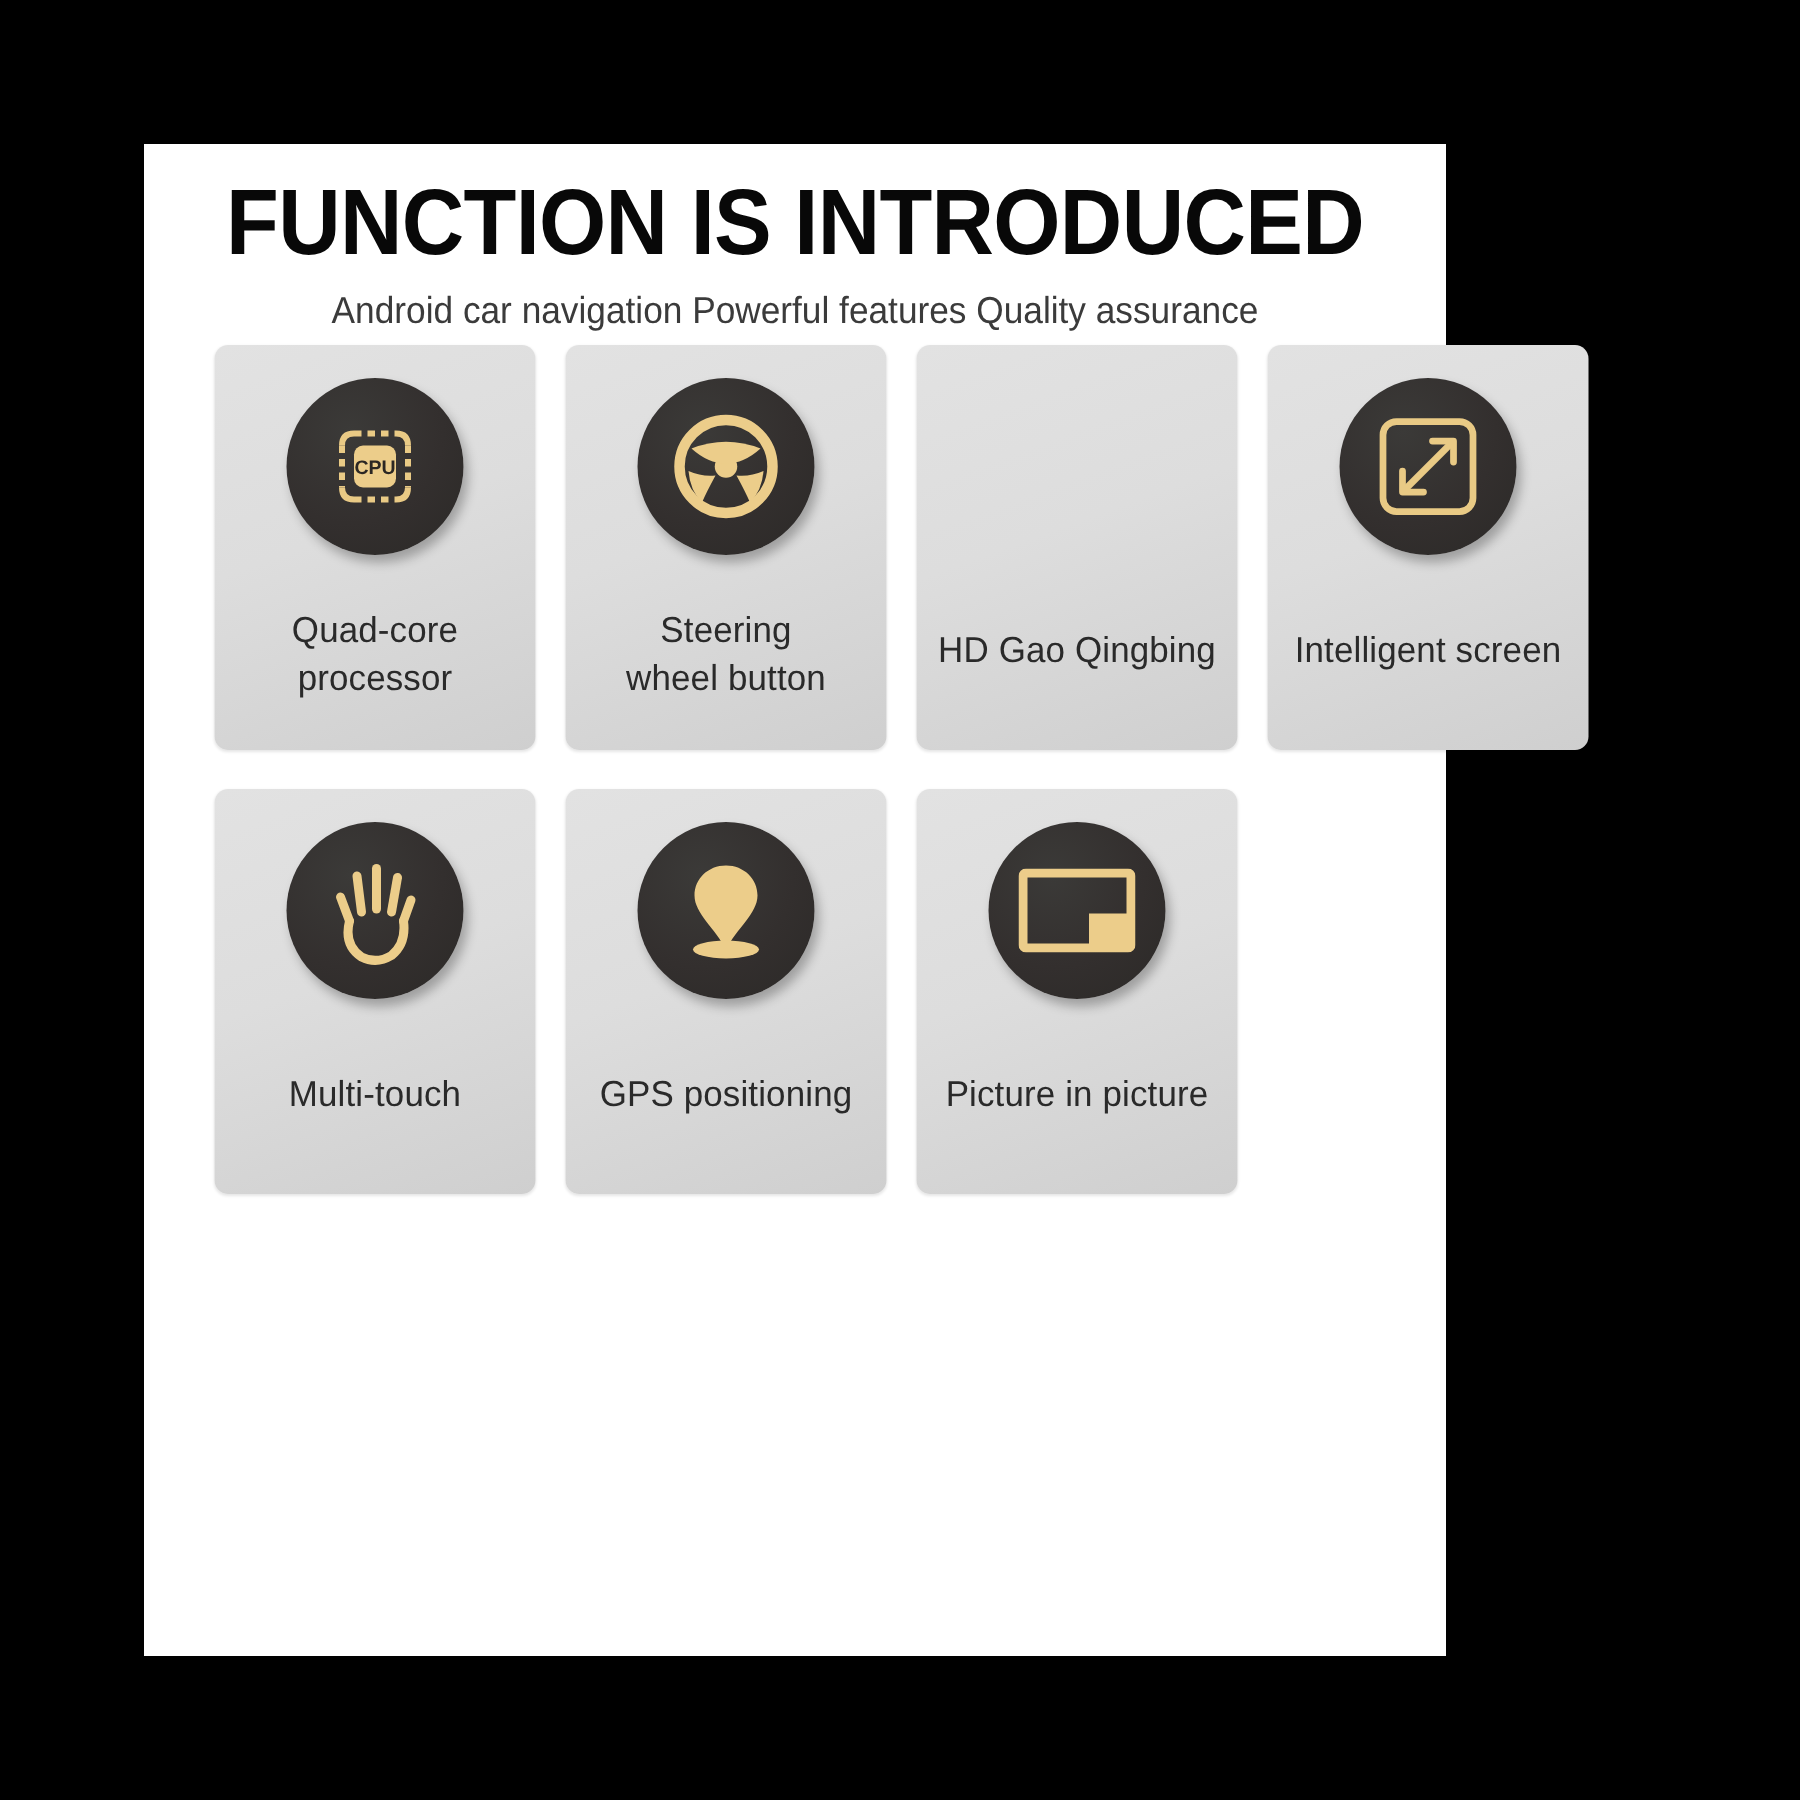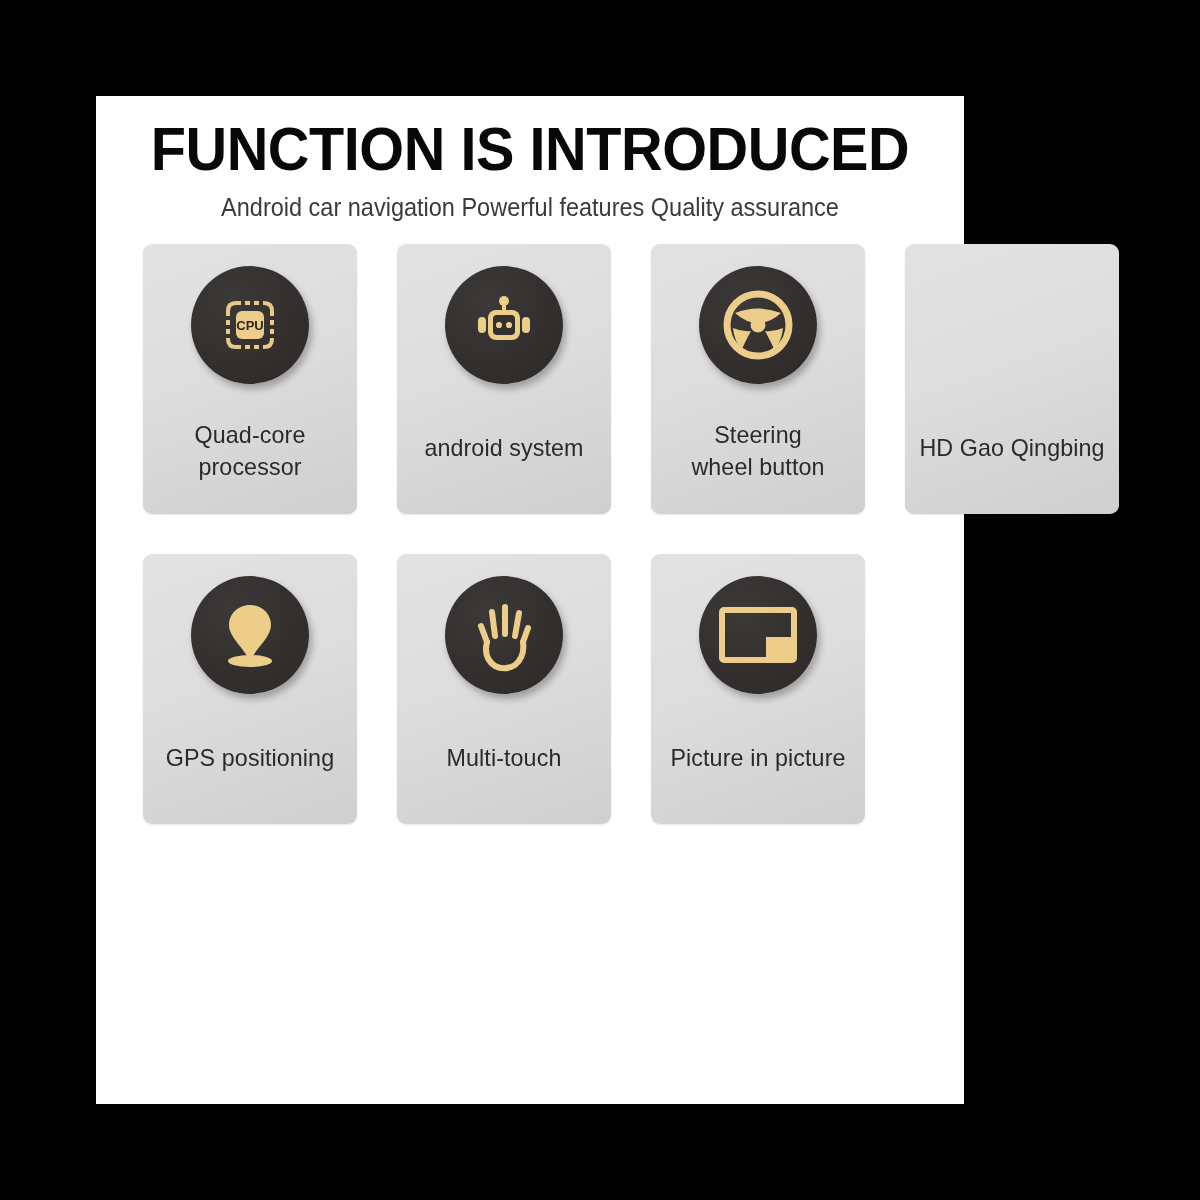--- a/index.html
+++ b/index.html
@@ -29,28 +29,27 @@
     margin-top:12px;
     font-family:"Liberation Sans", sans-serif;
     font-weight:400;
     font-size:25px;
     color:#3b3b3b;
     transform:scaleX(0.94);
     white-space:nowrap;
   }
   .grid {
     position:absolute;
-    left:47px; top:148px;
+    left:47px; top:134px;
     width:914px;
     display:grid;
     grid-template-columns:repeat(4, 214px);
     grid-template-rows:repeat(3, 270px);
     column-gap:20px;
     row-gap:26px;
-    gap:40px;
   }
   .card {
     position:relative;
     border-radius:9px;
     background:linear-gradient(160deg,#e2e2e2 0%,#dddddd 45%,#cfcfcf 100%);
     box-shadow:0 1px 2px rgba(0,0,0,0.10);
     display:flex; flex-direction:column; align-items:center;
   }
   .badge {
     margin-top:22px;
@@ -106,39 +105,20 @@
               <path d="M14 22 q0 -8 8 -8 M50 14 q8 0 8 8 M58 50 q0 8 -8 8 M22 58 q-8 0 -8 -8"></path>
             </g>
             <rect x="22" y="22" width="28" height="28" rx="6" fill="#eccd8a"></rect>
             <text x="36" y="41" text-anchor="middle" font-family="Liberation Sans, sans-serif" font-size="13" font-weight="700" fill="#2b2723">CPU</text>
           </svg>
         </span>
       </div>
       <div class="label two-line">Quad-core<br>processor</div>
     </div>
 
-    <div class="card">
-      <div class="badge">
-        <span>
-          <svg width="70" height="70" viewBox="0 0 70 70">
-            <g fill="#eccd8a">
-              <circle cx="35" cy="11" r="5"></circle>
-              <rect x="33" y="14" width="4" height="7"></rect>
-              <rect x="19" y="20" width="32" height="30" rx="8"></rect>
-              <rect x="9" y="27" width="8" height="16" rx="4"></rect>
-              <rect x="53" y="27" width="8" height="16" rx="4"></rect>
-            </g>
-            <rect x="24" y="25" width="22" height="20" rx="4" fill="#332f2e"></rect>
-            <circle cx="30" cy="35" r="3.1" fill="#eccd8a"></circle>
-            <circle cx="40" cy="35" r="3.1" fill="#eccd8a"></circle>
-          </svg>
-        </span>
-      </div>
-      <div class="label">android system</div>
-    </div>
 
 
     <div class="card">
       <div class="badge">
         <span>
           <svg width="76" height="76" viewBox="0 0 76 76">
             <circle cx="38" cy="38" r="31" fill="none" stroke="#eccd8a" stroke-width="7"></circle>
             <circle cx="38" cy="38" r="7.5" fill="#eccd8a"></circle>
             <path d="M38 34 L38 31" stroke="#eccd8a" stroke-width="5"></path>
             <path d="M15 26 Q38 17 61 26 Q50 36 38 36 Q26 36 15 26 Z" fill="#eccd8a"></path>
@@ -149,51 +129,66 @@
       </div>
       <div class="label two-line">Steering<br>wheel button</div>
     </div>
 
     <div class="card">
       <div class="label">HD Gao Qingbing</div>
     </div>
 
 
 
-
-    <div class="card">
-      <div class="badge">
-        <span>
-          <svg width="66" height="72" viewBox="0 0 66 72">
-            <path d="M33 6 C45 6 54 15 54 26 C54 38 40 48 33 62 C26 48 12 38 12 26 C12 15 21 6 33 6 Z" fill="#eccd8a"></path>
-            <ellipse cx="33" cy="62" rx="22" ry="6" fill="#eccd8a"></ellipse>
-          </svg>
-        </span>
-      </div>
-      <div class="label">GPS positioning</div>
+    <div class="card">
+      <div class="badge">
+        <span>
+          <svg width="68" height="68" viewBox="0 0 68 68">
+            <rect x="4" y="4" width="60" height="60" rx="9" fill="none" stroke="#e9ca85" stroke-width="4.5"></rect>
+            <g stroke="#e9ca85" stroke-width="4.5" stroke-linecap="round" stroke-linejoin="round" fill="none">
+              <path d="M19 49 L49 19"></path>
+              <path d="M37 17 L51 17 L51 31"></path>
+              <path d="M31 51 L17 51 L17 37"></path>
+            </g>
+          </svg>
+        </span>
+      </div>
+      <div class="label">Intelligent screen</div>
     </div>
 
     <div class="card">
       <div class="badge">
         <span>
           <svg width="66" height="74" viewBox="0 0 66 74">
             <g fill="none" stroke="#eccd8a" stroke-width="6" stroke-linecap="round" stroke-linejoin="round">
               <path d="M16 44 L10 28"></path>
               <path d="M24 38 L21 14"></path>
               <path d="M34 36 L34 9"></path>
               <path d="M44 38 L48 15"></path>
               <path d="M52 44 L57 30"></path>
               <path d="M16 44 Q12 60 24 68 Q34 73 44 67 Q54 59 52 44"></path>
             </g>
           </svg>
         </span>
       </div>
       <div class="label">Multi-touch</div>
     </div>
 
+    <div class="card">
+      <div class="badge">
+        <span>
+          <svg width="66" height="72" viewBox="0 0 66 72">
+            <path d="M33 6 C45 6 54 15 54 26 C54 38 40 48 33 62 C26 48 12 38 12 26 C12 15 21 6 33 6 Z" fill="#eccd8a"></path>
+            <ellipse cx="33" cy="62" rx="22" ry="6" fill="#eccd8a"></ellipse>
+          </svg>
+        </span>
+      </div>
+      <div class="label">GPS positioning</div>
+    </div>
+
 
     <div class="card">
       <div class="badge">
         <span>
           <svg width="78" height="56" viewBox="0 0 78 56">
             <rect x="3" y="3" width="72" height="50" rx="2" fill="none" stroke="#eccd8a" stroke-width="6"></rect>
             <rect x="47" y="30" width="28" height="23" fill="#eccd8a"></rect>
           </svg>
         </span>
       </div>

